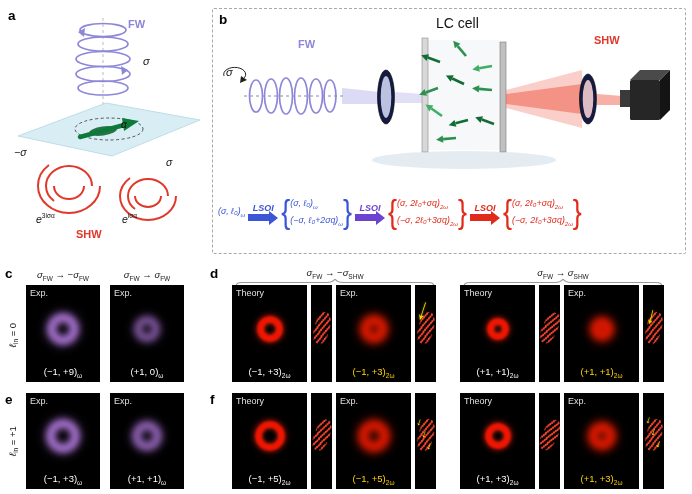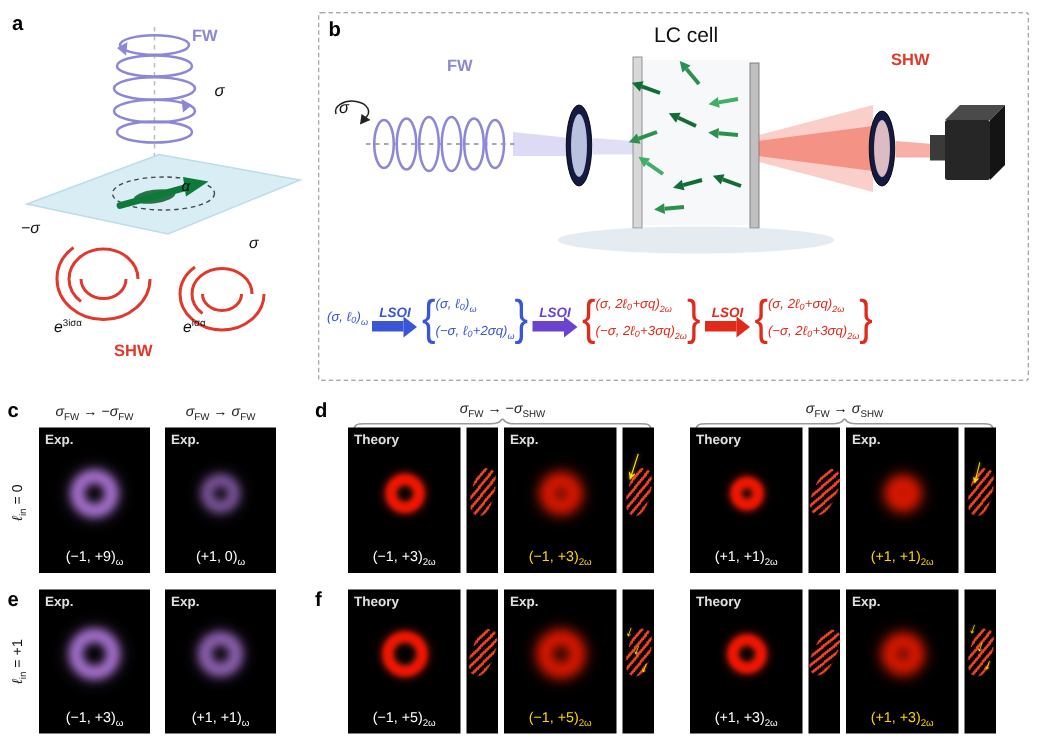--- a/index.html
+++ b/index.html
@@ -31,21 +31,21 @@
   .arrwrap { display:flex; flex-direction:column; align-items:center; margin:0 3px; }
   .albl { font-size:9px; font-weight:bold; font-style:italic; margin-bottom:1px; }
   .barrow { position:relative; width:30px; height:7px; }
   .barrow .shaft { position:absolute; left:0; top:0; width:21px; height:7px; background:currentColor; }
   .barrow .head { position:absolute; left:21px; top:-3.5px; width:0; height:0;
                   border-left:9px solid currentColor; border-top:7px solid transparent;
                   border-bottom:7px solid transparent; }
 
   
   .sq { position:absolute; background:#000; overflow:hidden; }
-  .celltag { position:absolute; top:3px; left:4px; color:#e0e0e0; font-size:9px;font-weight:bold; }
+  .celltag { position:absolute; top:3px; left:4px; color:#e0e0e0; font-size:9px; }
   .cellval { position:absolute; bottom:3px; left:0; width:100%; text-align:center;
              color:#fff; font-size:9.5px; white-space:nowrap; }
   .cellval.yl { color:#ffd400; }
   .ring { position:absolute; left:50%; top:45%; transform:translate(-50%,-50%); border-radius:50%; }
   .pd { width:32px; height:32px; border:9px solid #a26fc9; filter:blur(3px);
         box-shadow:0 0 10px rgba(150,95,190,.55), inset 0 0 6px rgba(150,95,190,.5); }
   .rt { width:26px; height:26px; border:7px solid #ee1502; filter:blur(1.3px);
         box-shadow:0 0 6px rgba(255,40,20,.8), inset 0 0 4px rgba(255,60,30,.8); }
   .re { width:28px; height:28px; border:10px solid #dd1800; filter:blur(3.5px);
         box-shadow:0 0 9px rgba(255,40,0,.5), inset 0 0 6px rgba(255,40,0,.5); }

